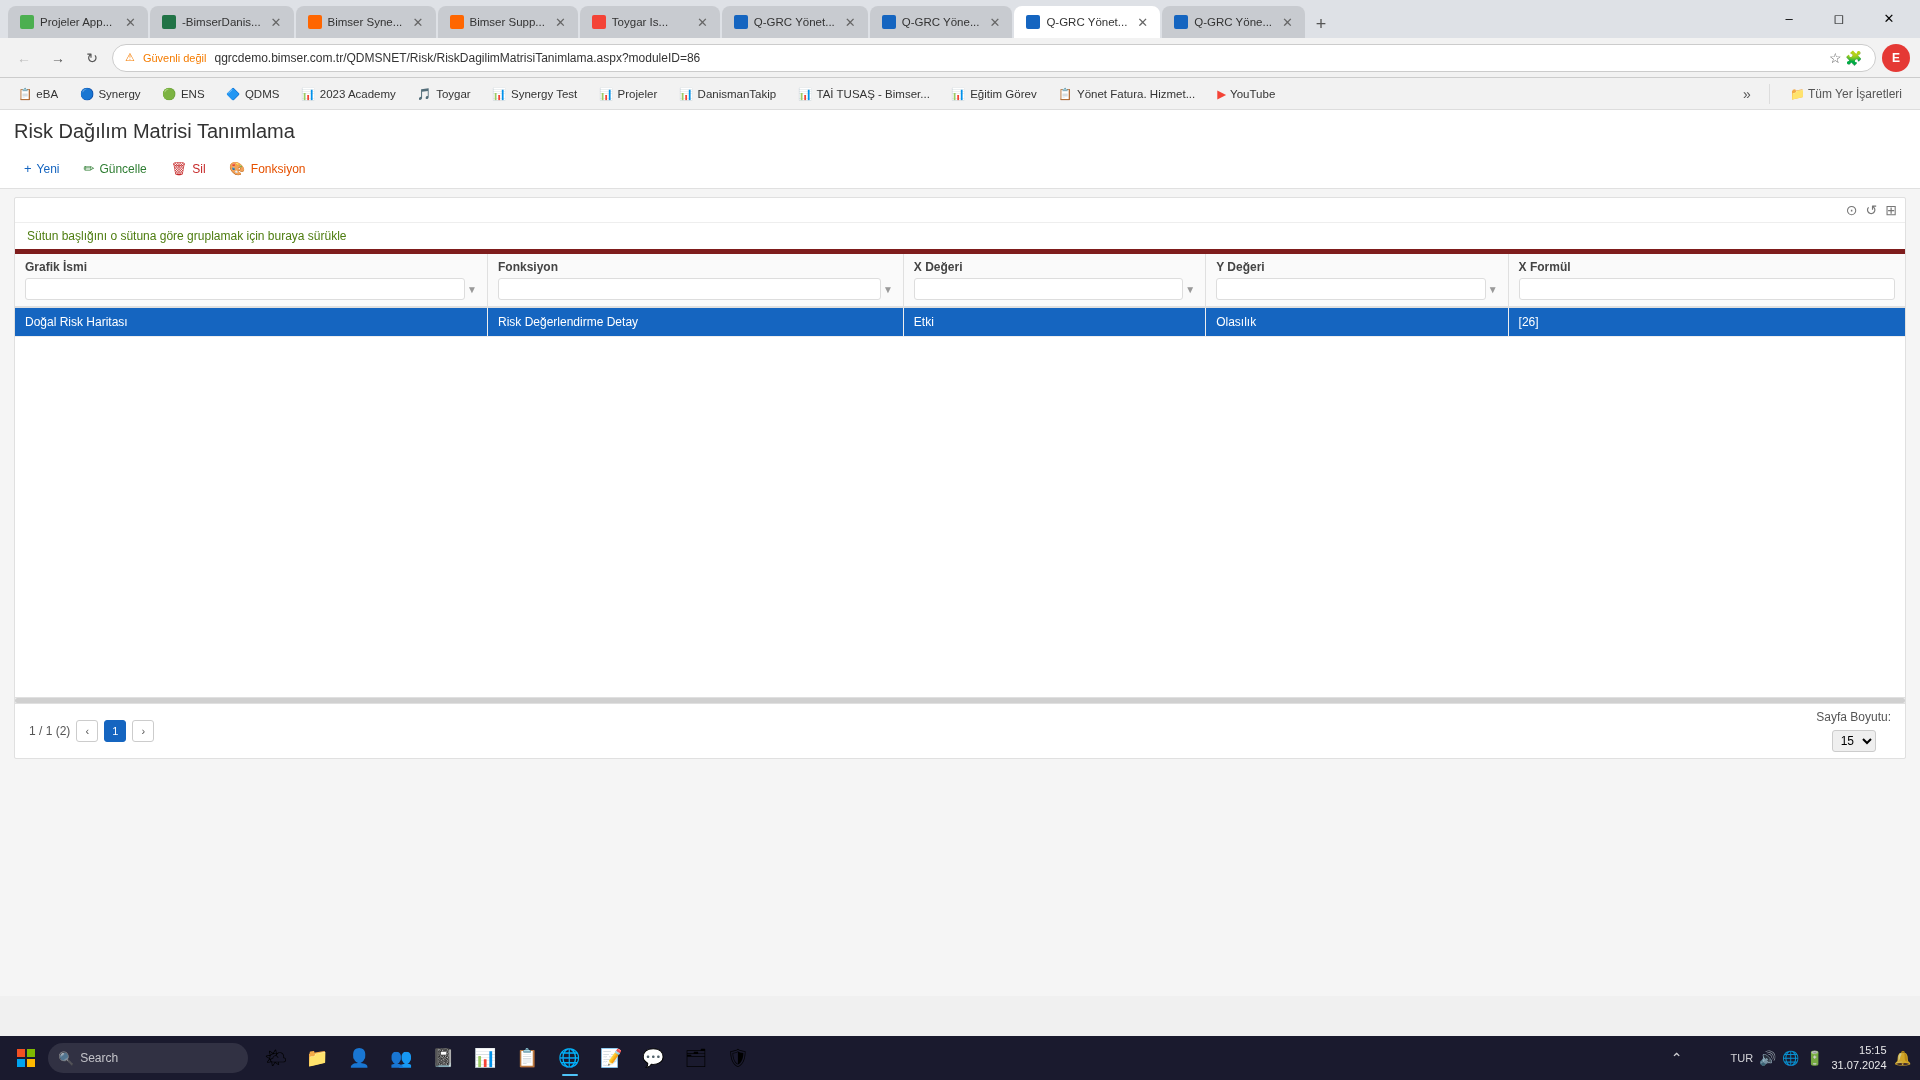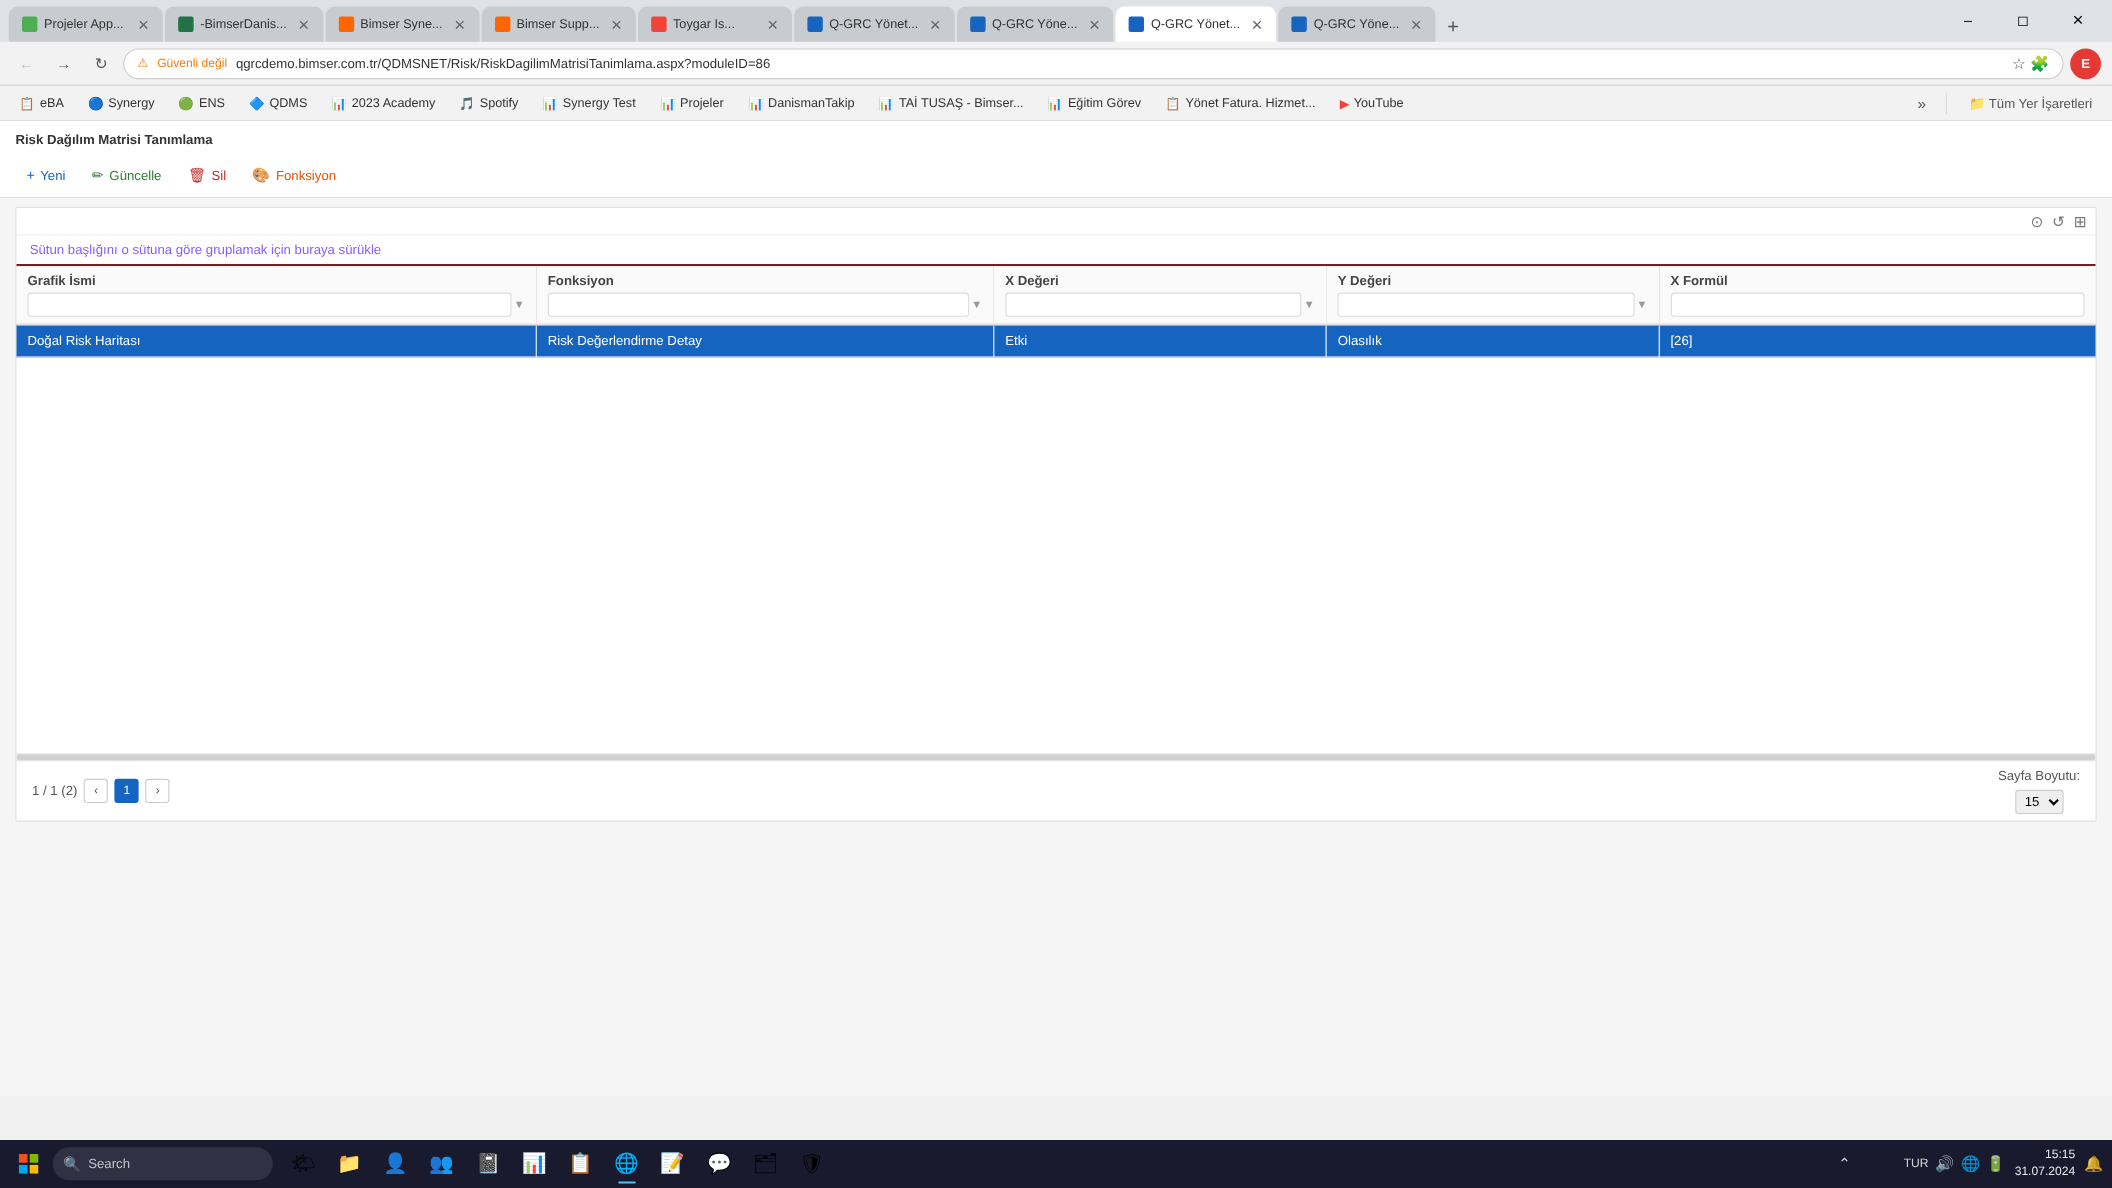--- a/index.html
+++ b/index.html
@@ -35,21 +35,21 @@
     .page-toolbar { display: flex; align-items: center; height: 40px; padding: 0 14px; gap: 4px; background: white; border-bottom: 1px solid #e0e0e0; }
     .toolbar-btn { display: flex; align-items: center; gap: 5px; padding: 5px 10px; border-radius: 4px; cursor: pointer; font-size: 12px; color: #333; border: none; background: none; }
     .toolbar-btn .btn-icon { font-size: 13px; }
     .toolbar-btn.blue { color: #1565c0; }
     .toolbar-btn.green { color: #2e7d32; }
     .toolbar-btn.red { color: #c62828; }
     .toolbar-btn.orange { color: #e65100; }
 
     
     .page-title-bar { padding: 10px 14px 6px; background: white; }
-    .page-title { font-size: 12px; font-weight: 700; color: #333; }
+    .page-title { font-size: 20px; font-weight: 400; color: #333; }
 
     
     .data-table { width: 100%; border-collapse: collapse; }
     .data-table th { background: #fafafa; border-bottom: 2px solid #e0e0e0; border-right: 1px solid #e0e0e0; padding: 6px 10px; text-align: left; font-size: 12px; font-weight: 600; color: #444; position: relative; }
     .data-table th:last-child { border-right: none; }
     .col-filter { display: flex; align-items: center; margin-top: 4px; }
     .col-filter input { width: 100%; border: 1px solid #ddd; border-radius: 3px; padding: 2px 4px; font-size: 11px; height: 22px; }
     .filter-icon { font-size: 10px; color: #999; margin-left: 2px; cursor: pointer; }
     .data-table td { padding: 7px 10px; border-bottom: 1px solid #eee; border-right: 1px solid #eee; font-size: 12px; color: #333; }
     .data-table td:last-child { border-right: none; }
@@ -172,21 +172,21 @@
     <div class="bookmark-item">
       <span>🔷</span>
       <span>QDMS</span>
     </div>
     <div class="bookmark-item">
       <span>📊</span>
       <span>2023 Academy</span>
     </div>
     <div class="bookmark-item">
       <span>🎵</span>
-      <span>Spotify</span>
+      <span>Toygar</span>
     </div>
     <div class="bookmark-item">
       <span>📊</span>
       <span>Synergy Test</span>
     </div>
     <div class="bookmark-item">
       <span>📊</span>
       <span>Projeler</span>
     </div>
     <div class="bookmark-item">
@@ -241,21 +241,21 @@
   </div>
 
   <div style="margin:8px 14px;background:white;border:1px solid #e0e0e0;border-radius:2px;">
 
     <div style="display:flex;justify-content:flex-end;padding:4px 8px;gap:8px;border-bottom:1px solid #eee;">
       <span style="font-size:14px;color:#777;cursor:pointer;">⊙</span>
       <span style="font-size:14px;color:#777;cursor:pointer;">↺</span>
       <span style="font-size:14px;color:#777;cursor:pointer;">⊞</span>
     </div>
 
-    <div style="color:#8b5cf6;font-size:12px;padding:6px 12px;border-bottom:2px solid #7f1d1d;">Sütun başlığını o sütuna göre gruplamak için buraya sürükle</div>
+    <div style="color:#4d7c0f;font-size:12px;padding:6px 12px;border-bottom:5px solid #7f1d1d;">Sütun başlığını o sütuna göre gruplamak için buraya sürükle</div>
 
     <table class="data-table">
       <thead>
         <tr>
           <th class="col-grafik">
             <span>Grafik İsmi</span>
             <div class="col-filter">
               <input type="text" style="">
               <span class="filter-icon">▼</span>
             </div>

